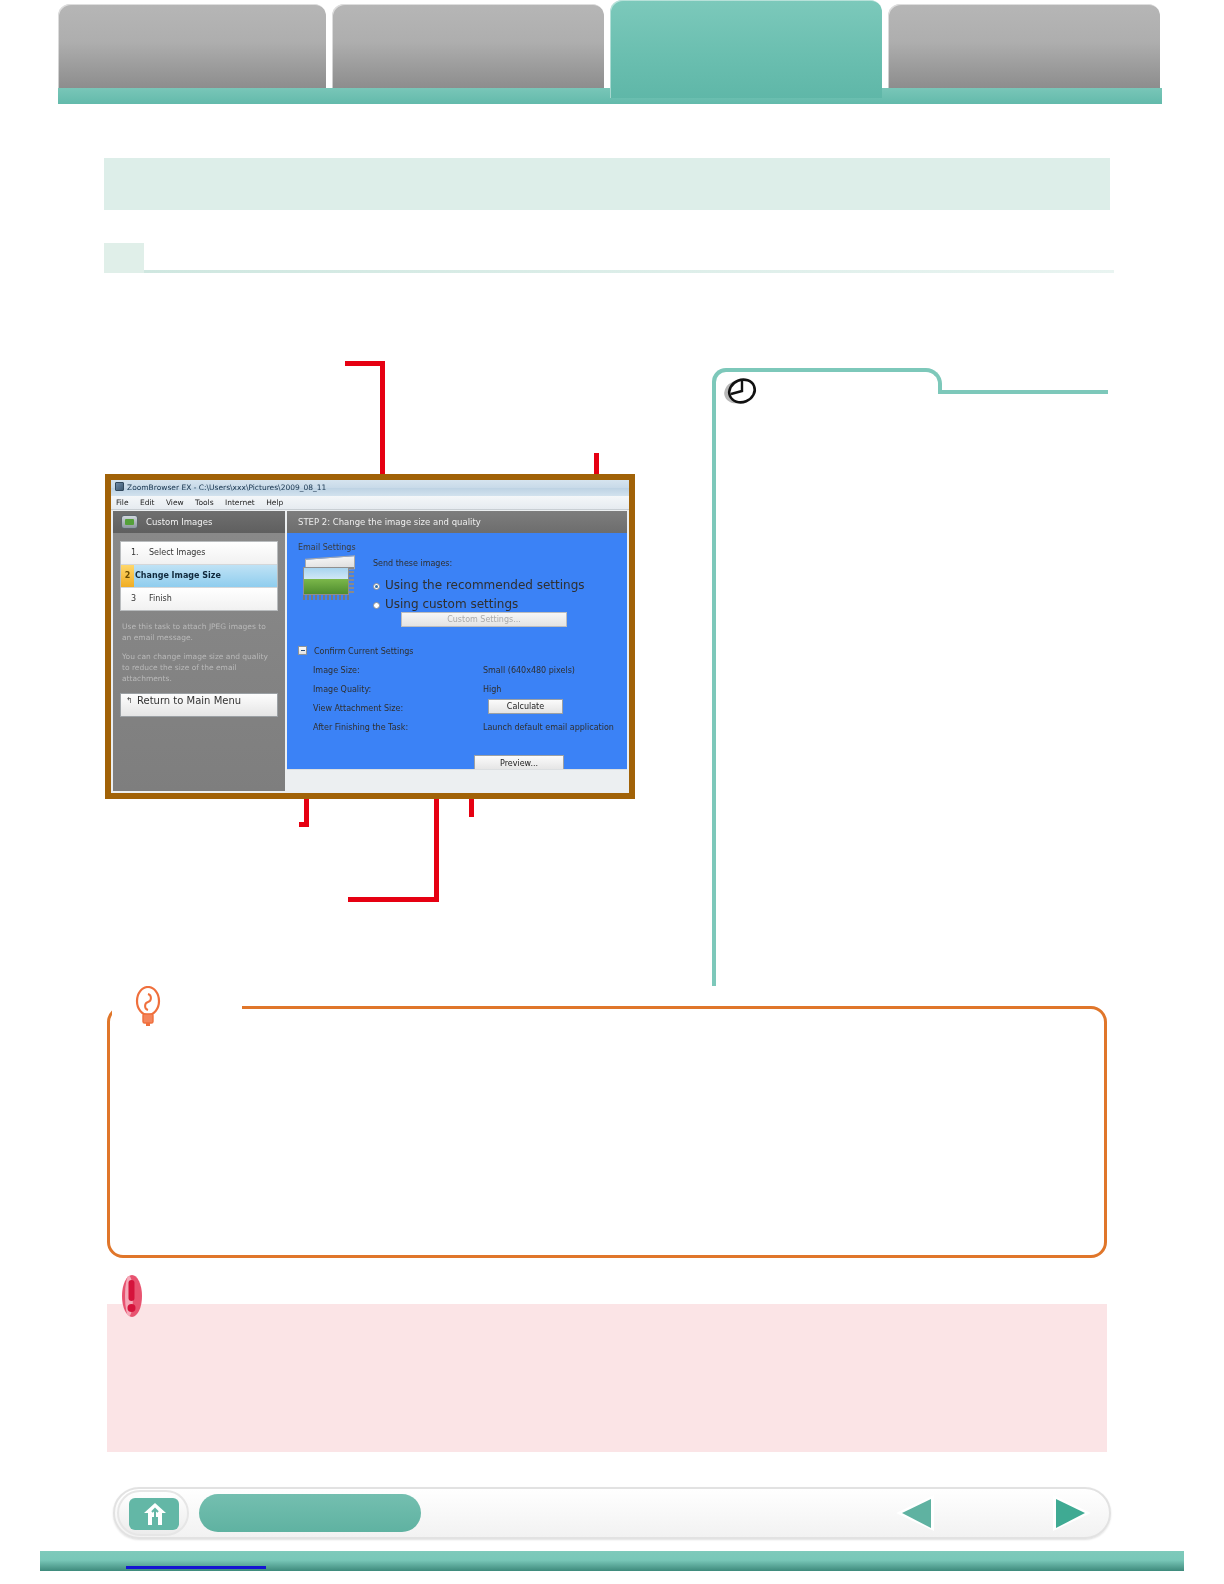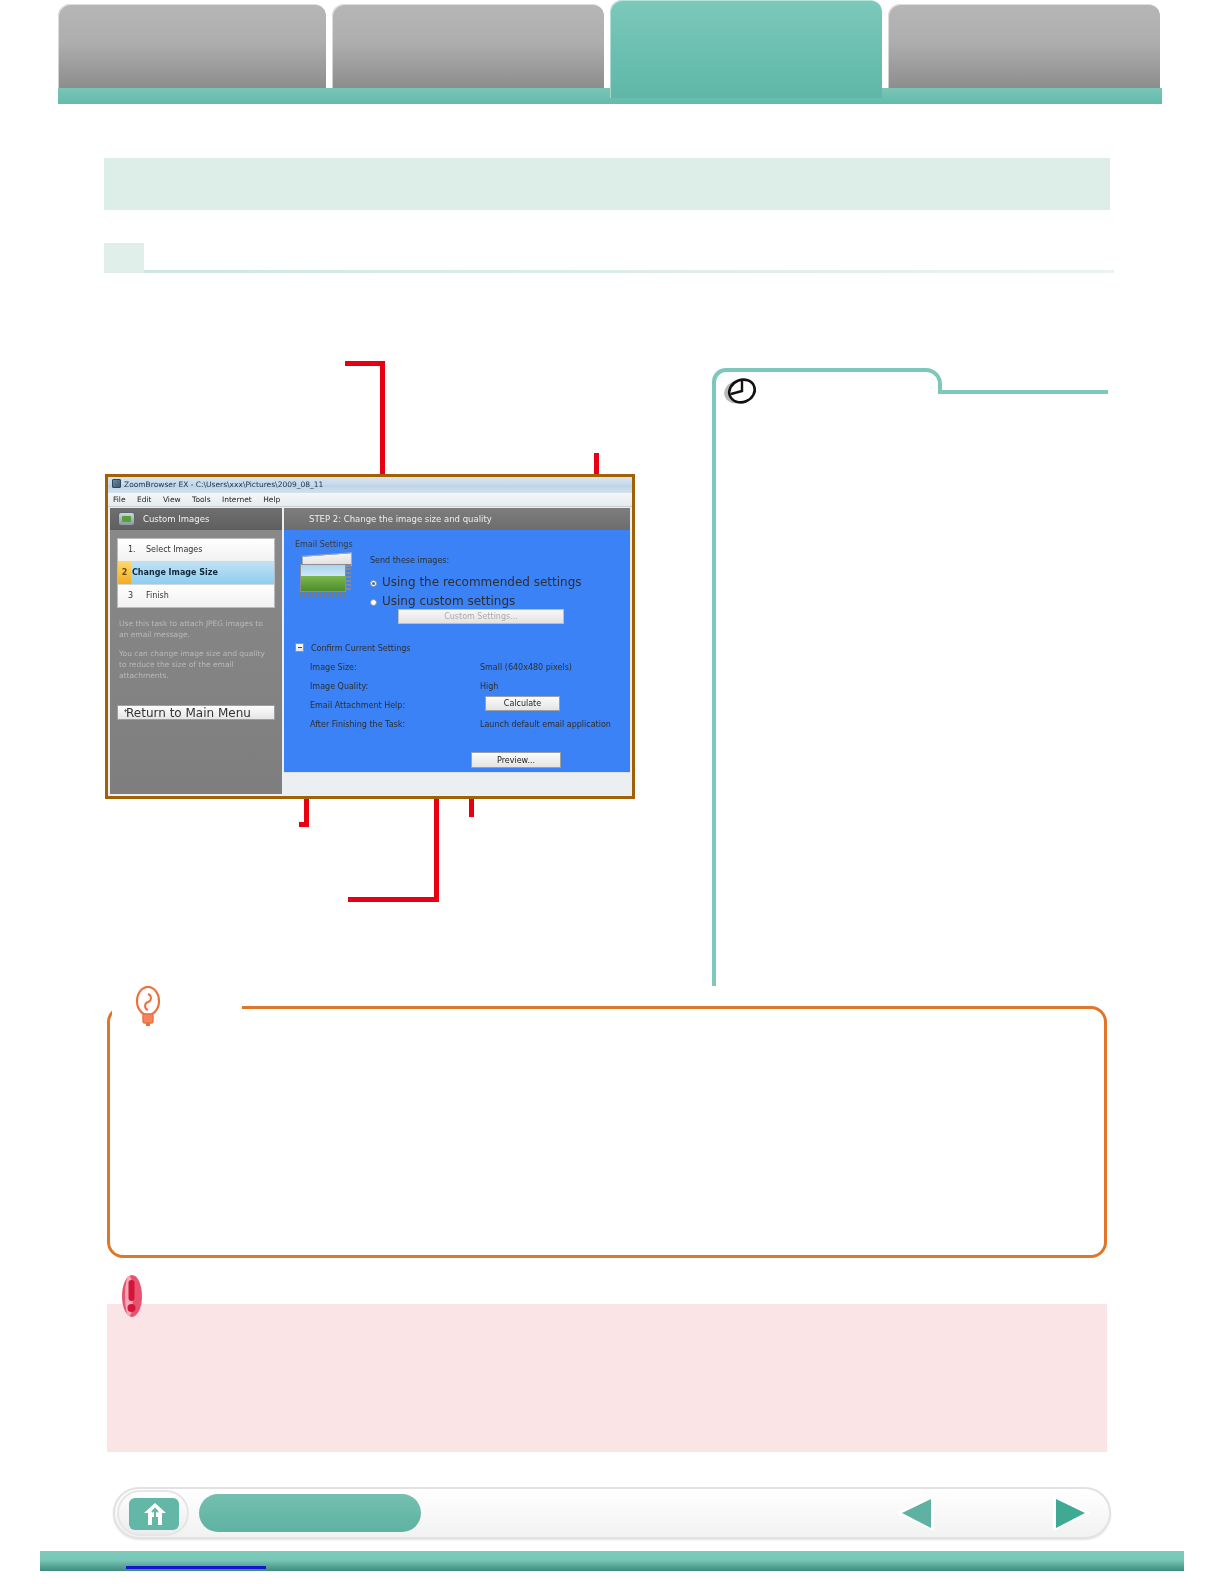--- a/index.html
+++ b/index.html
@@ -39,21 +39,21 @@
     background:#ddeee9;
   }
   .subheadblock{position:absolute;left:104px;top:243px;width:1010px;height:30px;}
   .subhead-sq{position:absolute;left:0;top:0;width:40px;height:30px;background:#e0efe9;}
   .subhead-rule{position:absolute;left:40px;bottom:0;width:970px;height:3px;
     background:linear-gradient(to right,#cfe7e0,#e9f4f1);}
   
   .appwin{
     position:absolute;left:105px;top:474px;width:530px;height:325px;
     background:#eceff1;
-    border:3px solid #a16207;
+    border:6px solid #a16207;
     box-sizing:border-box;
     font-family:"DejaVu Sans", sans-serif;
     overflow:hidden;
   }
   .app-title{
     position:absolute;left:0;top:0;width:100%;height:16px;
     background:linear-gradient(to bottom,#d6e4ef 0%,#c7d9e8 52%,#bed3e4 53%,#d2e2ee 100%);
     font-size:7.5px;color:#16334d;line-height:16px;padding-left:4px;
     box-sizing:border-box;white-space:nowrap;
   }
@@ -105,33 +105,33 @@
     position:absolute;left:0;top:0;width:13px;height:22px;
     background:linear-gradient(to bottom,#ffd76a,#f0ad23);
     color:#6b4c00;text-align:center;
   }
   .step.sel .lbl{margin-left:4px;}
   .help{
     margin:10px 9px 0 9px;font-size:7.5px;color:#b9b9b9;line-height:11px;
   }
   .help p{margin:0 0 8px 0;}
   .retbtn{
-    position:absolute;left:7px;bottom:74px;right:7px;height:15px;
+    position:absolute;left:7px;bottom:74px;right:7px;height:24px;
     background:linear-gradient(to bottom,#fdfdfd,#e5e5e5);
     border:1px solid #9ba0a4;box-sizing:border-box;
-    font-size:12px;color:#333;line-height:14px;padding-left:8px;white-space:nowrap;
+    font-size:10px;color:#333;line-height:14px;padding-left:16px;white-space:nowrap;
   }
   .retbtn:before{
     content:"\21B0";position:absolute;left:5px;top:0;font-size:8px;color:#4a4a4a;
   }
   
   .app-right{position:absolute;left:176px;top:0;right:2px;bottom:2px;background:#f0f0f0;}
   .step-head{
     height:22px;background:linear-gradient(to bottom,#7d7d7d,#6d6d6d);
-    color:#ededed;font-size:8.5px;line-height:22px;padding-left:25px;white-space:nowrap;
+    color:#ededed;font-size:8.5px;line-height:22px;padding-left:11px;white-space:nowrap;
   }
   .pane{position:absolute;left:0;top:22px;right:0;bottom:22px;background:#3b82f6;}
   .sect-label{position:absolute;left:11px;top:10px;font-size:8px;color:#3a3a3a;}
   .mailpic{
     position:absolute;left:16px;top:24px;width:54px;height:44px;
   }
   .mailpic .flap{
     position:absolute;left:2px;top:0;width:50px;height:14px;
     background:linear-gradient(to bottom,#f3f3f3,#dcdcdc);
     border:1px solid #a9a9a9;box-sizing:border-box;
@@ -372,21 +372,21 @@
 
         <div class="kv kv1">
           <span class="k">Image Size:</span>
           <span class="v">Small (640x480 pixels)</span>
         </div>
         <div class="kv kv2">
           <span class="k">Image Quality:</span>
           <span class="v">High</span>
         </div>
         <div class="kv kv3">
-          <span class="k">Email Attachment Help:</span>
+          <span class="k">View Attachment Size:</span>
           <span class="v"></span>
         </div>
         <div class="kv kv4">
           <span class="k">After Finishing the Task:</span>
           <span class="v">Launch default email application</span>
         </div>
 
         <div class="calcbtn">Calculate</div>
         <div class="prevbtn">Preview...</div>
       </div>

